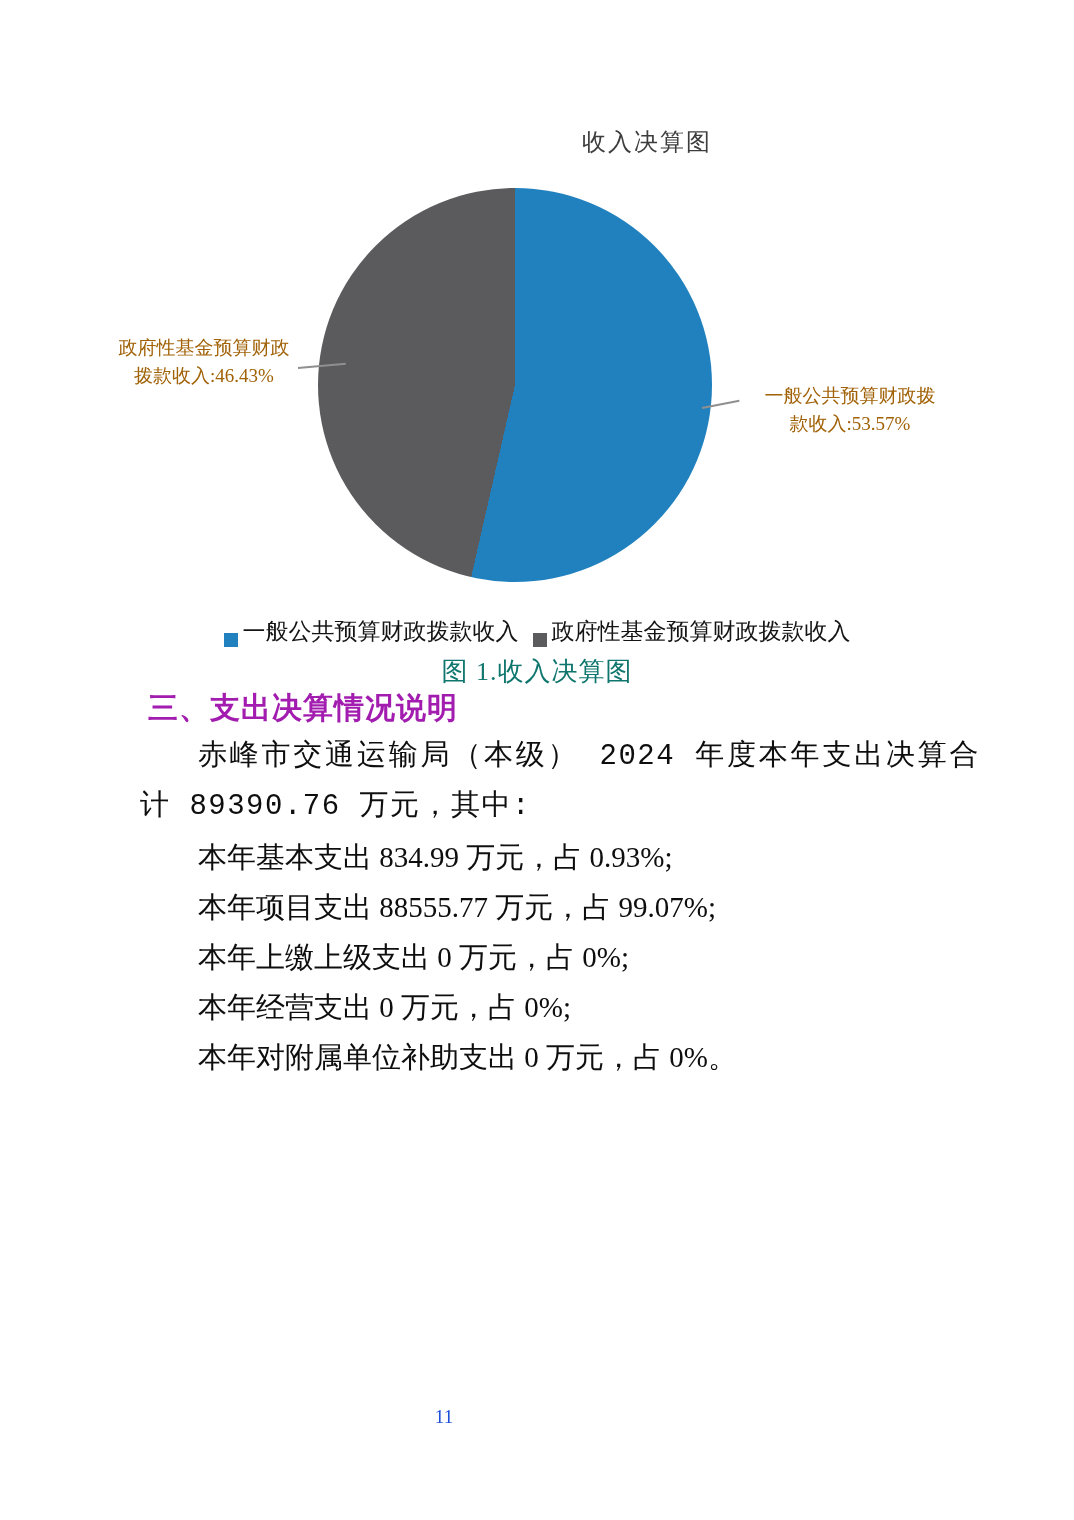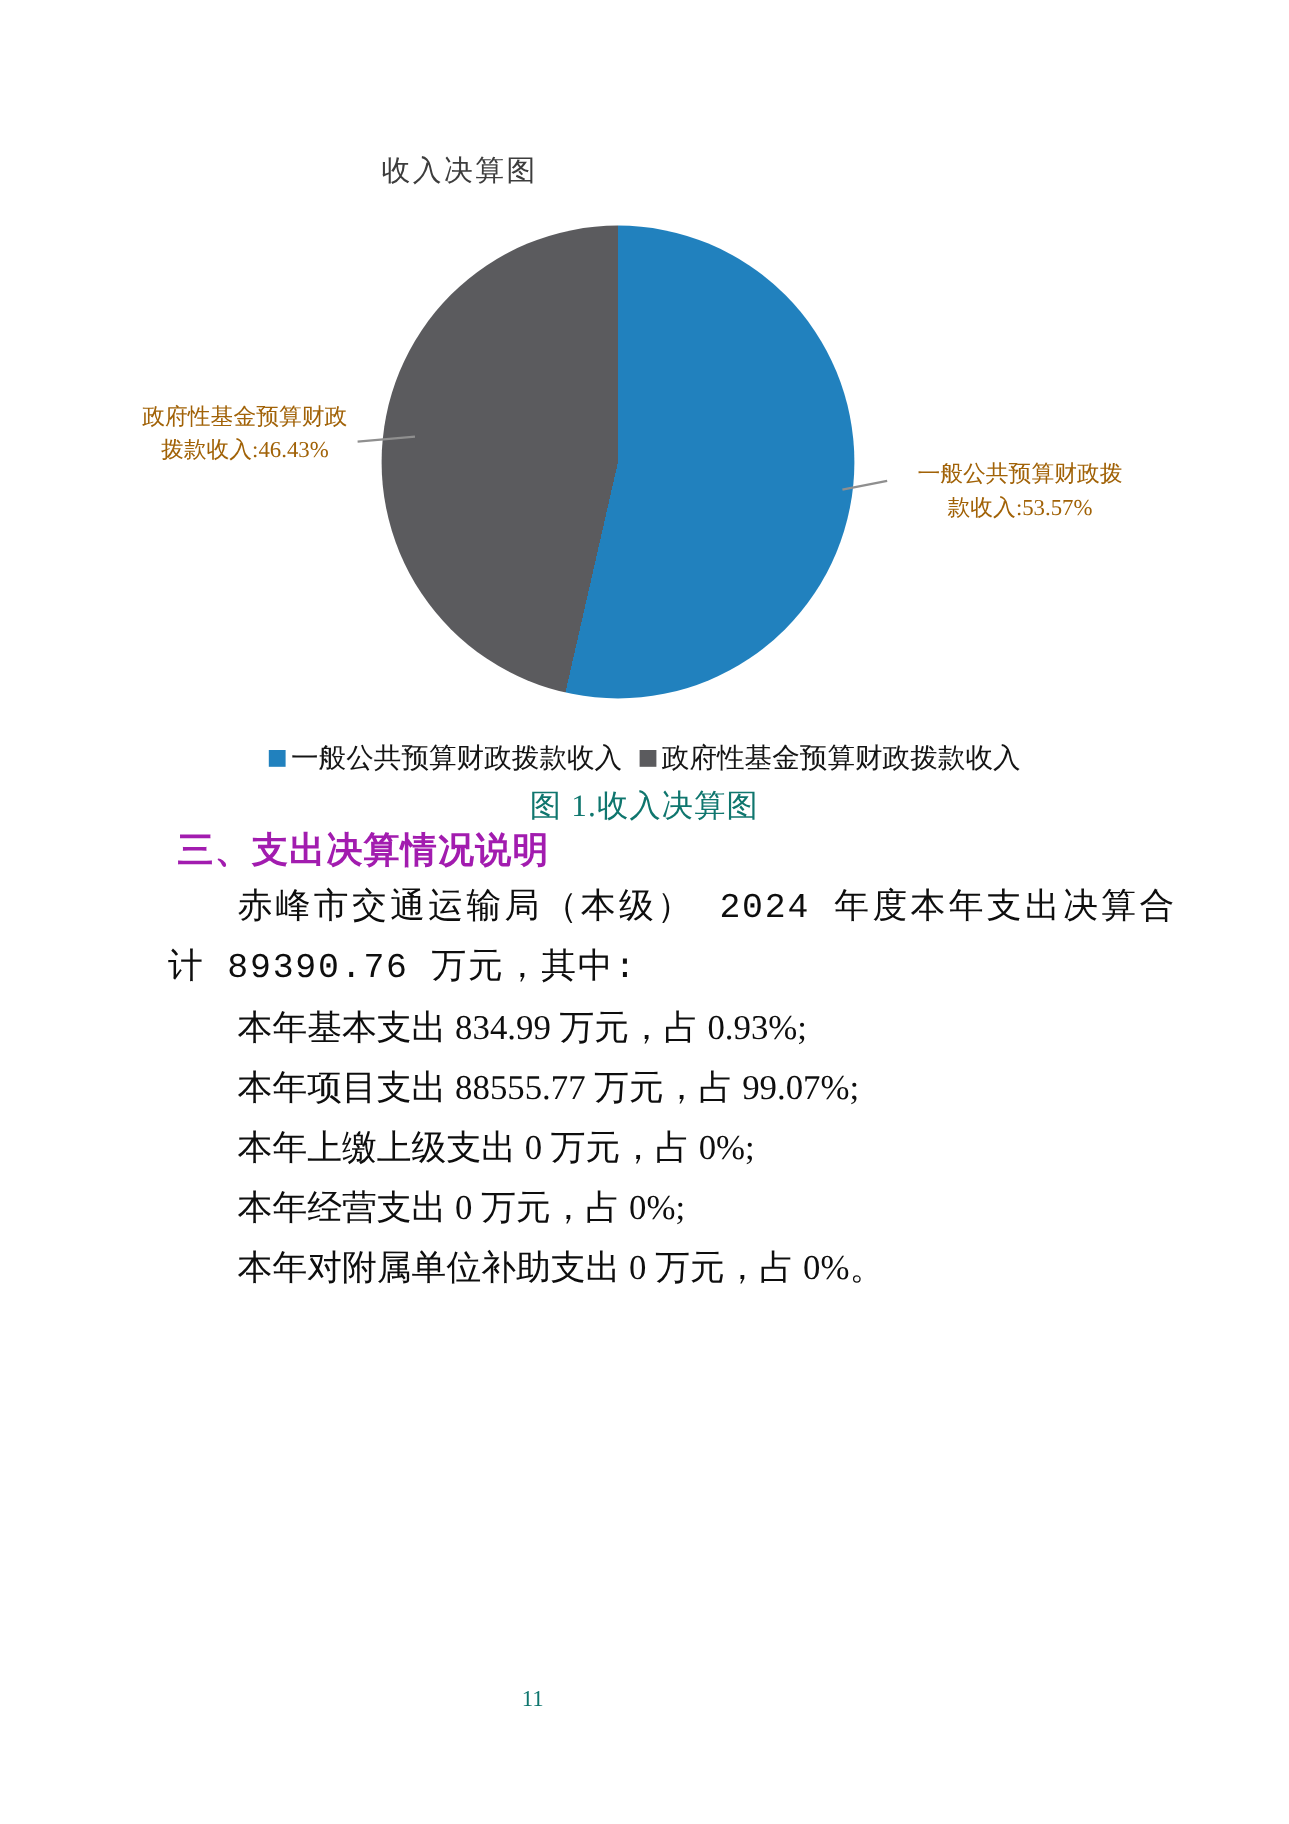--- a/index.html
+++ b/index.html
@@ -8,21 +8,21 @@
     width:1074px;height:1520px;
     margin:0 auto;
     background:#ffffff;
     font-family:"Liberation Serif","DejaVu Serif",serif;
     color:#1c1c1c;
     overflow:hidden;
   }
   
   .chart-title{
     position:absolute;left:318px;top:126px;width:394px;
-    text-align:left;font-size:24px;color:#3d3d3d;
+    text-align:right;font-size:24px;color:#3d3d3d;
     letter-spacing:2px;
   }
   .pie{
     position:absolute;left:318px;top:188px;
     width:394px;height:394px;border-radius:50%;
   }
   .leader{
     position:absolute;height:0;border-top:2px solid #8f8f8f;
     transform-origin:left center;
   }
@@ -32,21 +32,21 @@
     position:absolute;text-align:center;
     font-size:19px;line-height:28px;color:#a16207;
   }
   .callout-left{left:104px;top:334px;width:200px;}
   .callout-right{left:728px;top:382px;width:244px;}
   .legend{
     position:absolute;left:0;top:616px;width:1074px;
     display:flex;justify-content:center;align-items:center;gap:14px;
     font-size:23px;color:#141414;
   }
-  .legend-item{display:flex;align-items:center;gap:5px;}
+  .legend-item{display:flex;align-items:flex-end;gap:5px;}
   .legend-marker{width:14px;height:14px;display:inline-block;flex:0 0 auto;}
   .caption{
     position:absolute;left:0;top:654px;width:1074px;
     text-align:center;font-size:26px;color:#0f766e;
     letter-spacing:1px;
   }
   
   .section-heading{
     position:absolute;left:148px;top:688px;
     font-family:"Liberation Sans","DejaVu Sans",sans-serif;
@@ -54,21 +54,21 @@
     letter-spacing:1px;margin:0;
   }
   .body-text{
     position:absolute;left:140px;top:732px;width:840px;
     font-size:29px;line-height:50px;color:#0e0e0e;
   }
   .body-text p{margin:0;text-indent:2em;}
   .body-text p.para{text-align:justify;letter-spacing:1.5px;font-family:Liberation Mono, monospace;}
   .page-number{
     position:absolute;left:0;top:1406px;width:888px;
-    text-align:center;font-size:19px;color:#0f766e;
+    text-align:center;font-size:19px;color:#1d4ed8;
   }
 </style>
 </head>
 <body>
 
 <div class="page">
 
   <div class="chart-title">收入决算图</div>
 
   <div class="pie" id="pie" style="background: conic-gradient(rgb(33, 129, 190) 0%, rgb(33, 129, 190) 53.57%, rgb(91, 91, 94) 53.57%, rgb(91, 91, 94) 100%);"></div>

